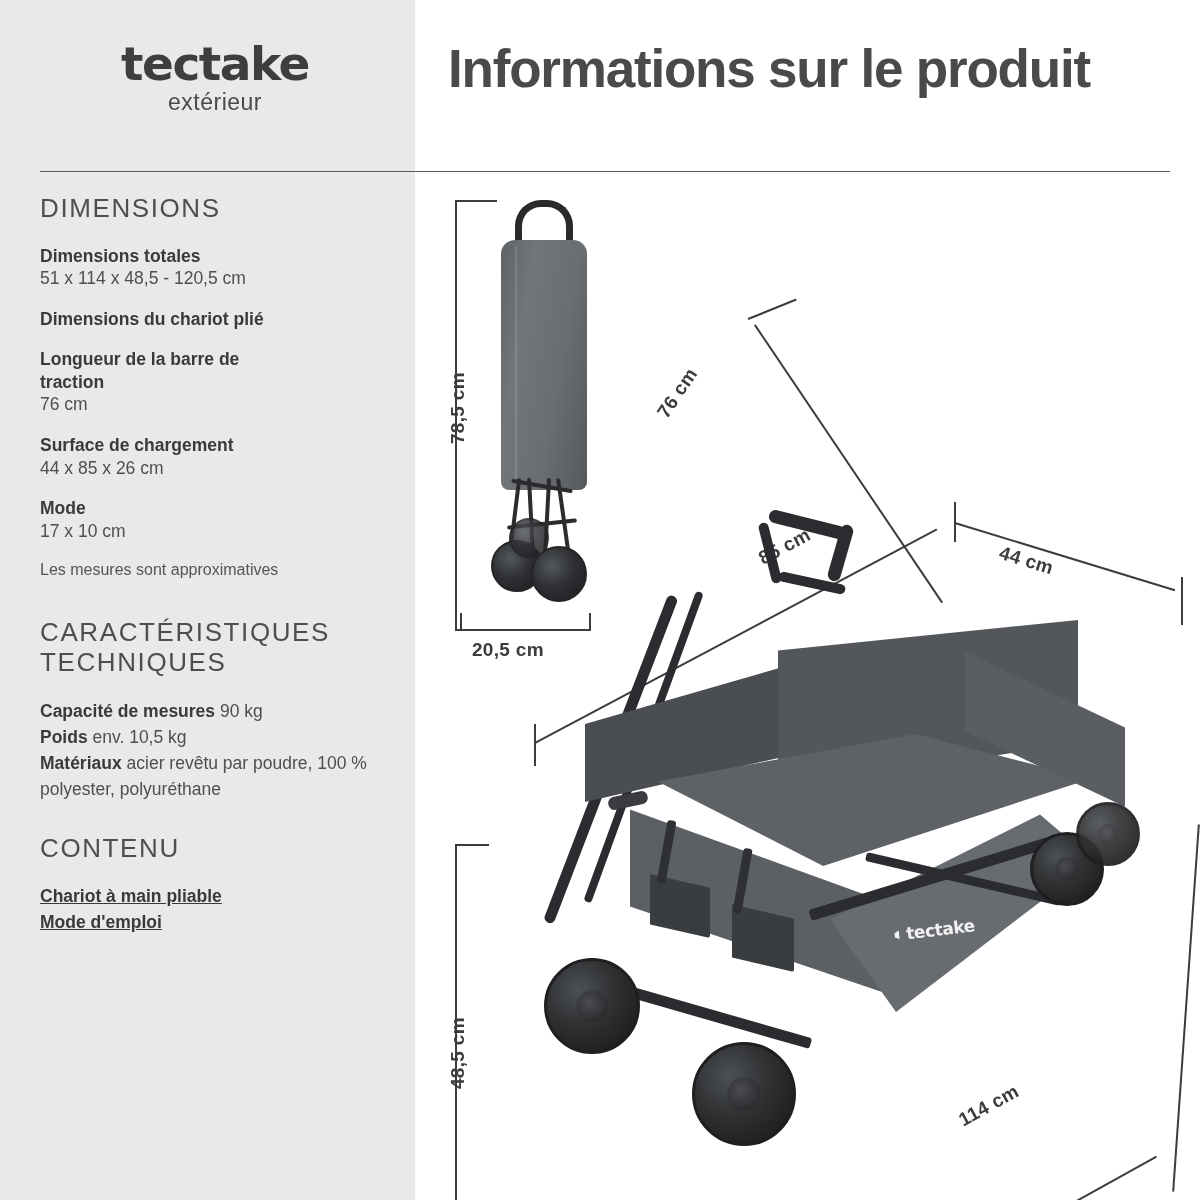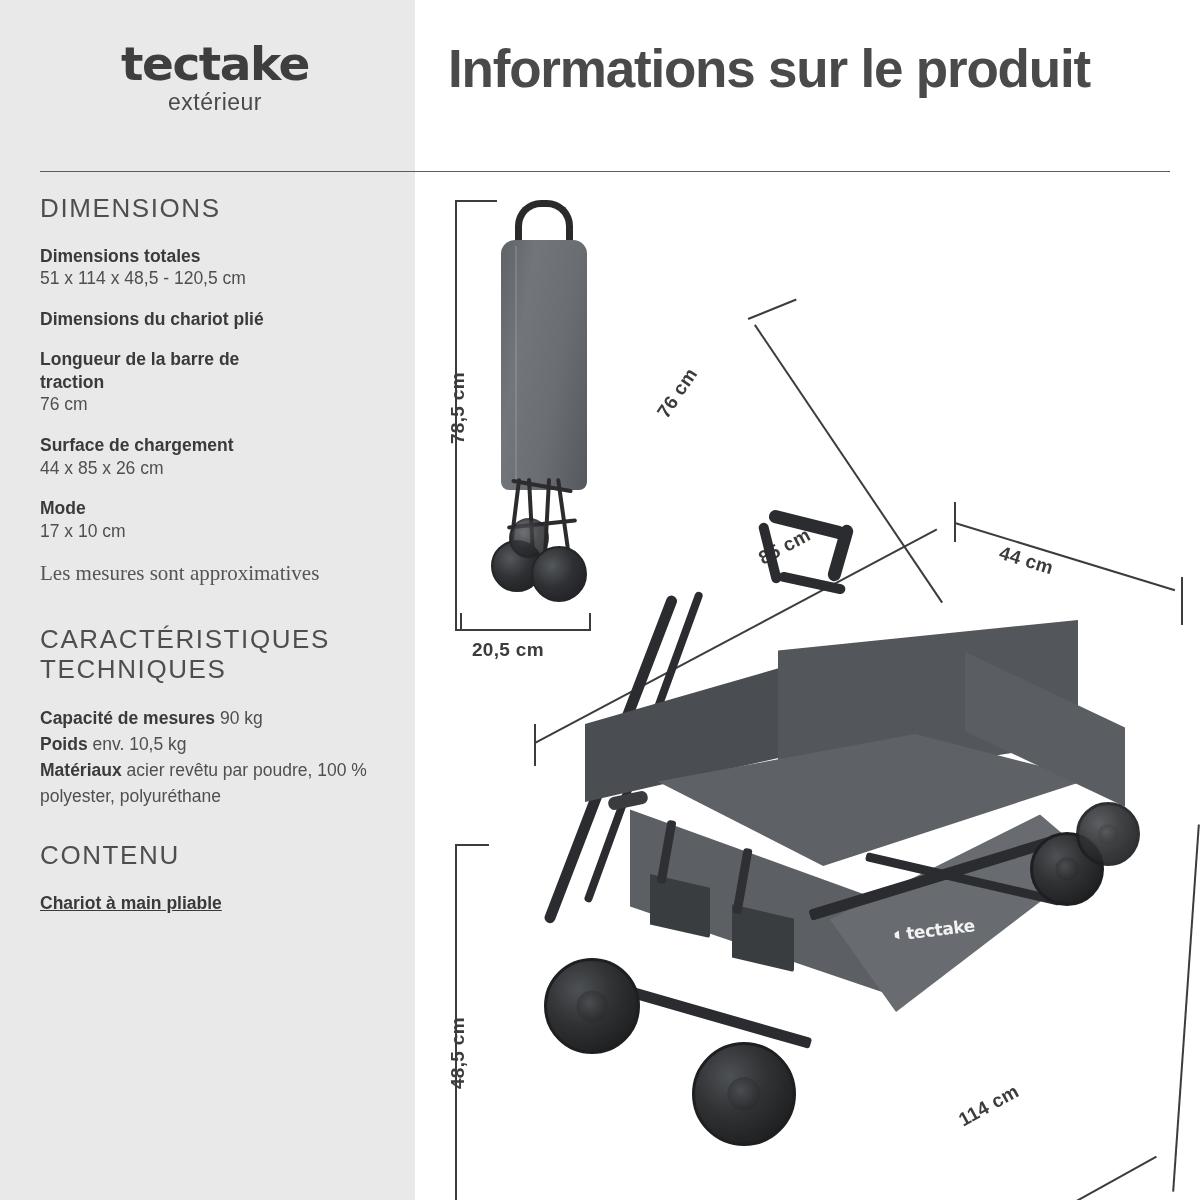--- a/index.html
+++ b/index.html
@@ -87,25 +87,24 @@
     font-weight: bold;
     color: #3a3a3a;
     line-height: 1.3;
   }
   .spec-value {
     font-size: 17.5px;
     color: #4f4f4f;
     line-height: 1.35;
   }
   .note {
-    font-size: 21px;
+    font-size: 16px;
     color: #555;
     margin-top: 1px;
     margin-bottom: 38px;
-    font-family: Liberation Serif, serif;
   }
   .kv {
     font-size: 17.5px;
     color: #4f4f4f;
     line-height: 1.48;
   }
   .kv b { color: #3a3a3a; font-weight: bold; }
   .block-gap { height: 30px; }
   .contenu-list {
     font-size: 17.5px;
@@ -261,20 +260,21 @@
       <div><b>Poids</b><span> env. 10,5 kg</span></div>
       <div><b>Matériaux</b><span> acier revêtu par poudre, 100 % polyester, polyuréthane</span></div>
     </div>
 
     <div class="block-gap"></div>
 
     <div class="sec-title">CONTENU</div>
 
     <div class="contenu-list">
       <div>Chariot à main pliable</div>
+      <div>Mode d'emploi</div>
     </div>
   </div>
 
   <div class="stage">
 
     <div class="dimline v" style="left:40px; top:28px; height:430px;"></div>
     <div class="dimline h" style="left:40px; top:28px; width:42px;"></div>
     <div class="dimline h" style="left:40px; top:457px; width:42px;"></div>
     <div class="dimlabel vert" style="left:32px; top:272px;">78,5 cm</div>
 

